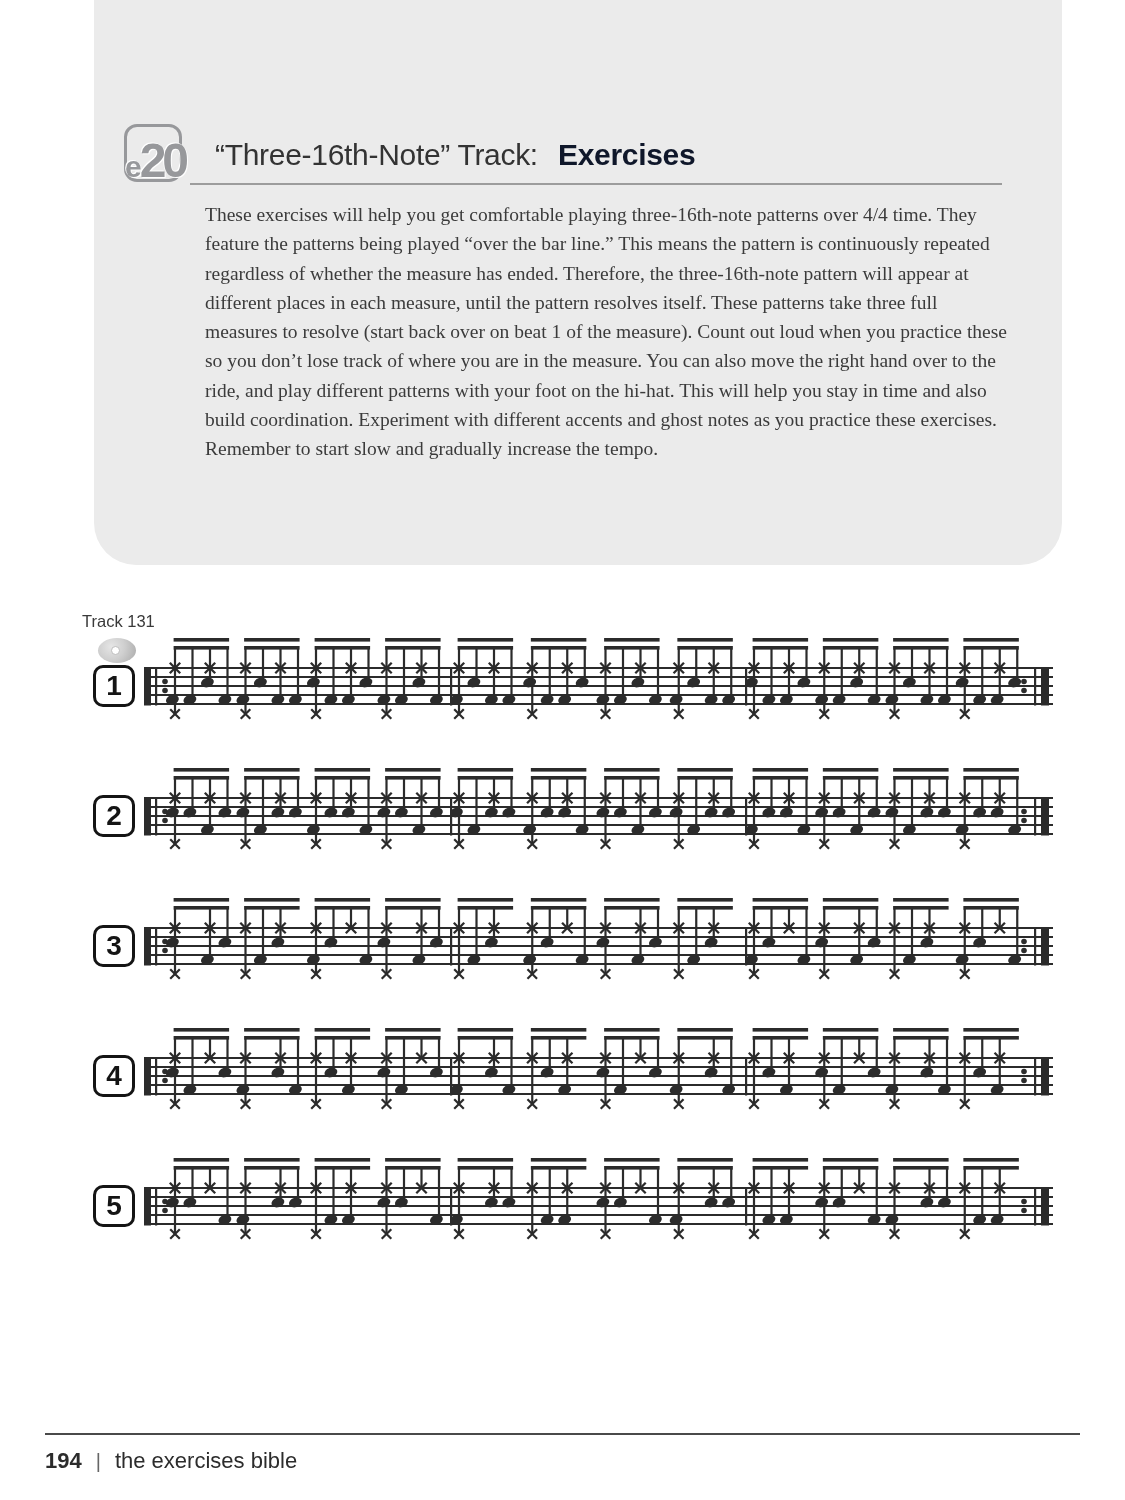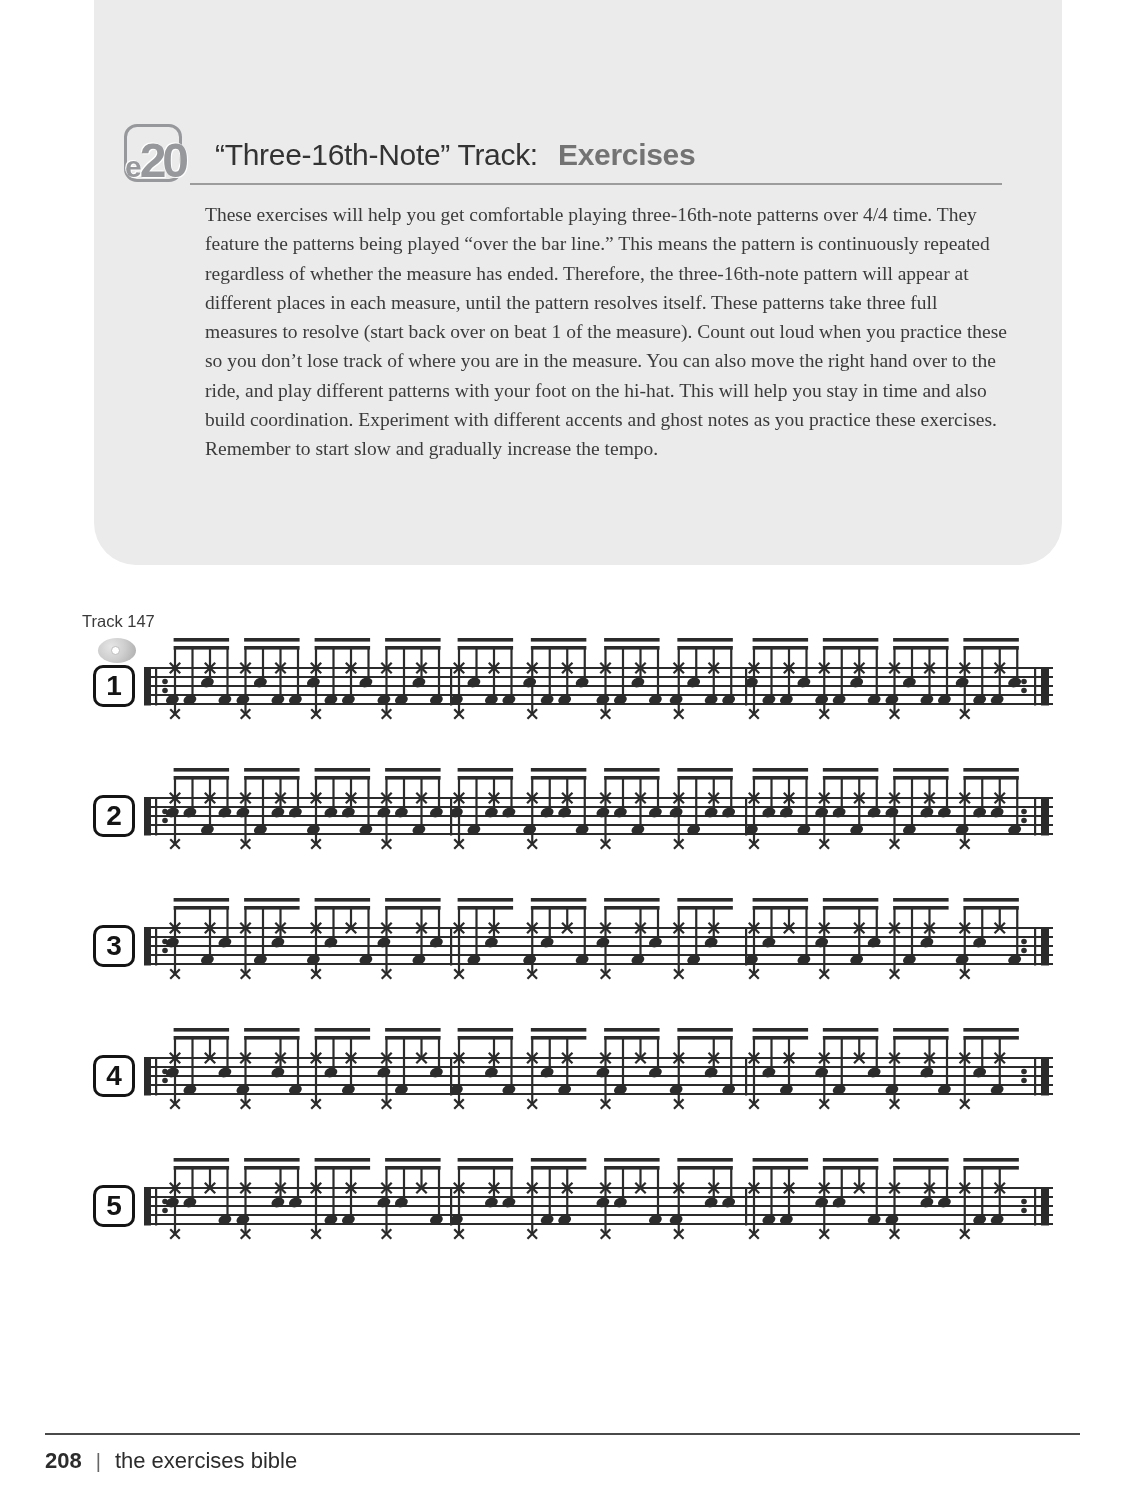--- a/index.html
+++ b/index.html
@@ -19,21 +19,21 @@
     display:flex;align-items:flex-end;justify-content:center;
     color:#97989b;font-weight:bold;line-height:1;
     text-shadow:1px 1px 0 #fff,-1px -1px 0 #fff;
   }
   .chapter-badge .badge-prefix{font-size:30px;letter-spacing:-2px;transform:translate(2px,3px);}
   .chapter-badge .badge-number{font-size:48px;letter-spacing:-4px;transform:translate(2px,6px);}
   .page-title{
     left:215px;top:138px;width:800px;font-size:30px;color:#333;
     letter-spacing:-0.3px;white-space:nowrap;
   }
-  .page-title .title-bold{font-weight:bold;color:#737373;margin-left:12px;}
+  .page-title .title-bold{font-weight:bold;color:#0f172a;margin-left:12px;}
   .title-rule{left:190px;top:183px;width:812px;height:2px;background:#9c9c9c;}
   .intro-text{
     left:205px;top:200px;width:806px;
     font-family:"Liberation Serif",serif;font-size:19.5px;line-height:29.3px;
     color:#3b3b3b;
   }
   
   .track-label{left:82px;top:612px;font-size:16.5px;color:#3a3a3a;}
   .cd-icon{
     left:98px;top:638px;width:38px;height:25px;border-radius:50%;
@@ -72,21 +72,21 @@
 </div>
 
 <div class="abs page-title">
   <span>“Three-16th-Note” Track:</span>
   <span class="title-bold">Exercises</span>
 </div>
 <div class="abs title-rule"></div>
 
 <div class="abs intro-text">These exercises will help you get comfortable playing three-16th-note patterns over 4/4 time.  They feature the patterns being played “over the bar line.”  This means the pattern is continuously repeated regardless of whether the measure has ended.  Therefore, the three-16th-note pattern will appear at different places in each measure, until the pattern resolves itself.  These patterns take three full measures to resolve (start back over on beat 1 of the measure).  Count out loud when you practice these so you don’t lose track of where you are in the measure.  You can also move the right hand over to the ride, and play different patterns with your foot on the hi-hat.  This will help you stay in time and also build coordination.  Experiment with different accents and ghost notes as you practice these exercises.  Remember to start slow and gradually increase the tempo.</div>
 
-<div class="abs track-label">Track 147</div>
+<div class="abs track-label">Track 131</div>
 <div class="abs cd-icon"></div>
 
 <div id="exercise-rows">
   <div class="abs exercise-row" style="top: 636px;">
     <div class="exercise-number-badge">1</div>
     <svg class="notation-svg" width="920" height="92" viewBox="0 0 920 92">
         <line x1="5" y1="32" x2="913" y2="32" stroke="#2b2b2b" stroke-width="1.9"></line>
         <line x1="5" y1="41" x2="913" y2="41" stroke="#2b2b2b" stroke-width="1.9"></line>
         <line x1="5" y1="50" x2="913" y2="50" stroke="#2b2b2b" stroke-width="1.9"></line>
         <line x1="5" y1="59" x2="913" y2="59" stroke="#2b2b2b" stroke-width="1.9"></line>
@@ -1072,16 +1072,16 @@
         <rect x="858.65" y="13" width="2.2" height="50.8" fill="#2b2b2b"></rect>
         <line x1="854.55" y1="26.8" x2="864.95" y2="37.2" stroke="#2b2b2b" stroke-width="2.3"></line>
         <line x1="854.55" y1="37.2" x2="864.95" y2="26.8" stroke="#2b2b2b" stroke-width="2.3"></line>
         <ellipse cx="857.15" cy="63.8" rx="6.6" ry="4.7" fill="#2b2b2b" transform="rotate(-18 857.15 63.8)"></ellipse>
       </svg>
   </div>
 </div>
 
 <div class="abs footer-rule"></div>
 <div class="abs page-footer">
-  <span class="footer-page-number">208</span>
+  <span class="footer-page-number">194</span>
   <span class="footer-separator">|</span>
   <span class="footer-book-title">the exercises bible</span>
 </div>
 
 </body></html>

